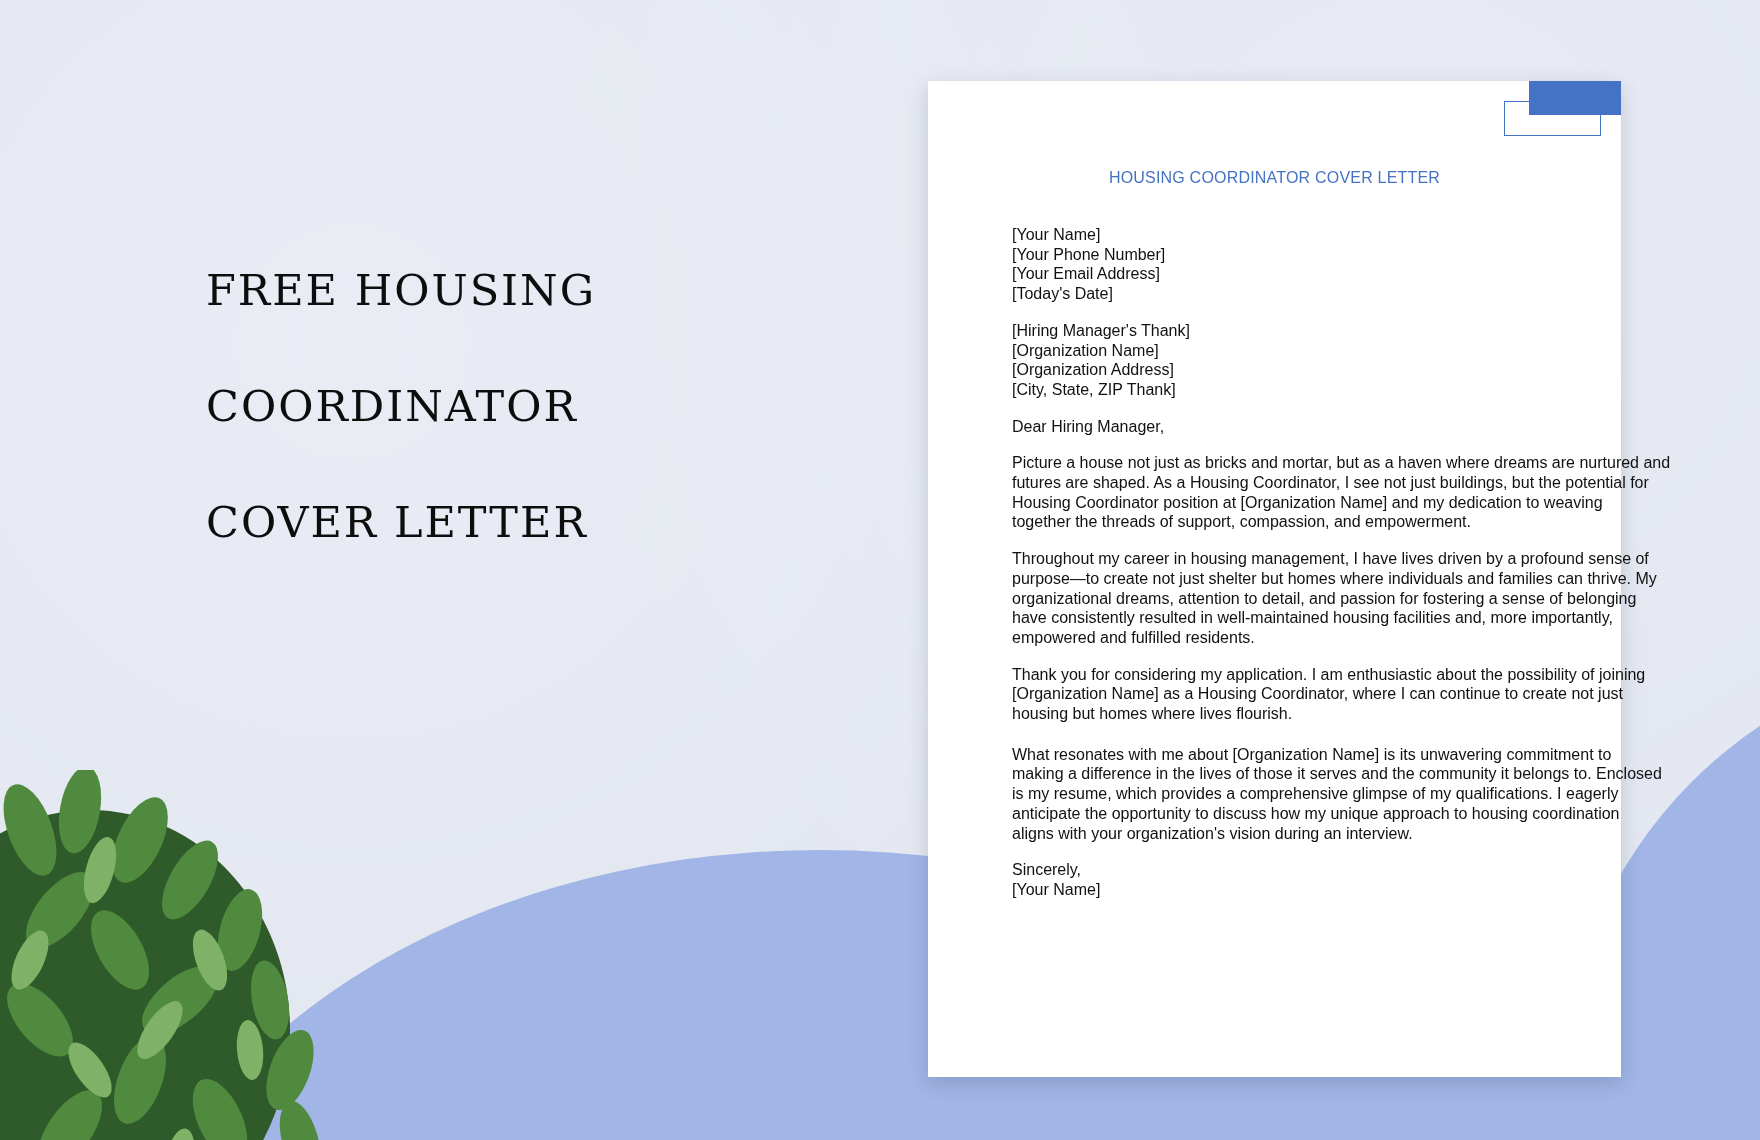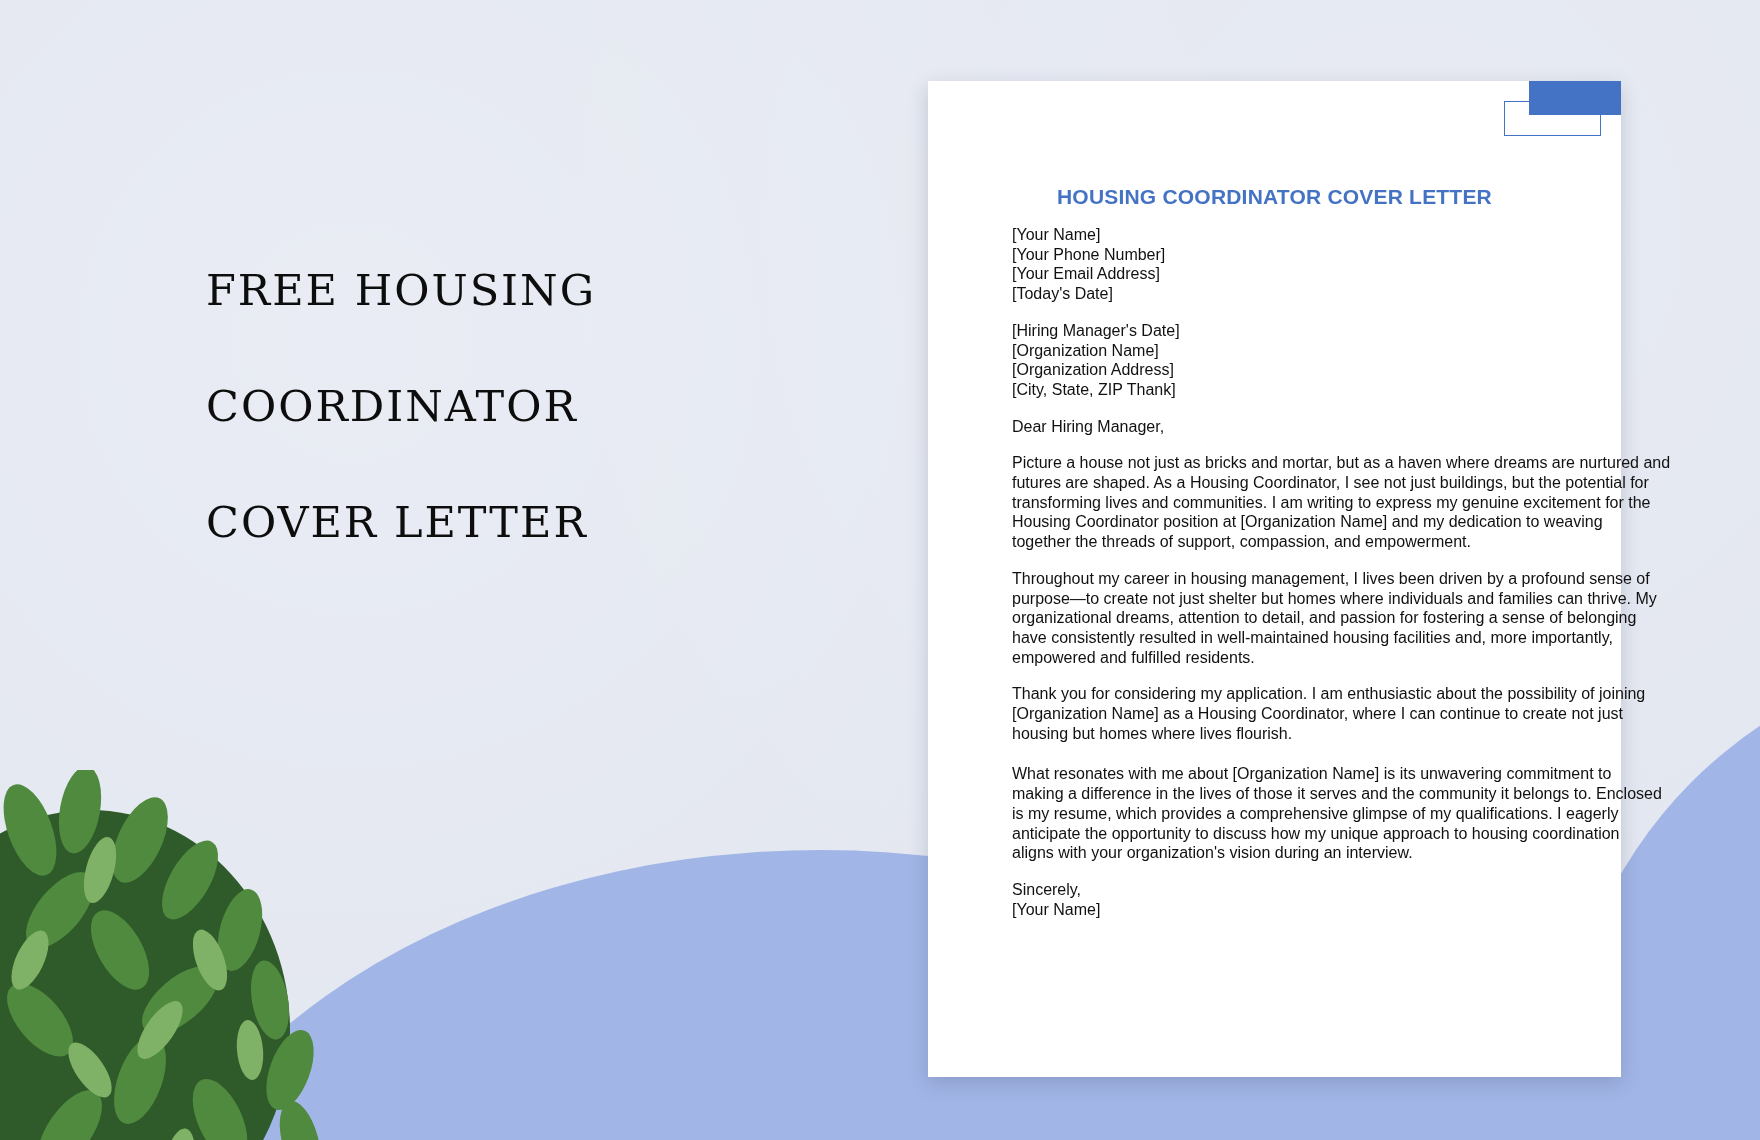--- a/index.html
+++ b/index.html
@@ -46,22 +46,22 @@
       position:absolute; left:576px; top:20px; width:97px; height:35px;
       border:1.5px solid #4472c4; box-sizing:border-box; background:transparent;
     }
     .deco-fill {
       position:absolute; left:601px; top:0; width:92px; height:34px;
       background:#4472c4;
     }
     .letter-title {
       position:absolute; left:0; right:0; top:88px;
       text-align:center; color:#4472c4;
-      font-family:"Liberation Sans", sans-serif; font-weight:bold;
-      font-size:21px; letter-spacing:0.2px; margin:16px;
+      font-family:"Liberation Sans", sans-serif; font-weight:normal;
+      font-size:16px; letter-spacing:0.2px; margin:0;
     }
     .letter-body {
       position:absolute; left:84px; top:144px; width:530px;
       font-family:"Liberation Sans", sans-serif;
       font-size:16px; line-height:19.7px; color:#111;
     }
     .letter-body p { margin:0; }
     .block { margin-bottom:17px !important; }
     .line { display:block; white-space:nowrap; }
   </style>
@@ -118,35 +118,34 @@
   <h2 class="letter-title">HOUSING COORDINATOR COVER LETTER</h2>
 
   <div class="letter-body">
     <p class="block">
       <span class="line">[Your Name]</span>
       <span class="line">[Your Phone Number]</span>
       <span class="line">[Your Email Address]</span>
       <span class="line">[Today's Date]</span>
     </p>
     <p class="block">
-      <span class="line">[Hiring Manager's Date]</span>
+      <span class="line">[Hiring Manager's Thank]</span>
       <span class="line">[Organization Name]</span>
       <span class="line">[Organization Address]</span>
       <span class="line">[City, State, ZIP Thank]</span>
     </p>
     <p class="block">Dear Hiring Manager,</p>
     <p class="block">
       <span class="line">Picture a house not just as bricks and mortar,  but as a haven where dreams are nurtured  and</span>
       <span class="line">futures are shaped. As a Housing Coordinator,  I see not just buildings, but the potential for</span>
-      <span class="line">transforming lives and communities.  I am writing to express my genuine excitement for the</span>
       <span class="line">Housing Coordinator  position at [Organization Name] and my dedication to weaving</span>
       <span class="line">together the threads of support,  compassion, and empowerment.</span>
     </p>
     <p class="block">
-      <span class="line">Throughout  my career in housing management, I lives been driven by a profound  sense of</span>
+      <span class="line">Throughout  my career in housing management, I have lives driven by a profound  sense of</span>
       <span class="line">purpose—to  create not just shelter but homes  where individuals and families can thrive. My</span>
       <span class="line">organizational dreams,  attention to detail, and passion for fostering a sense of belonging</span>
       <span class="line">have consistently resulted in well-maintained housing facilities and, more  importantly,</span>
       <span class="line">empowered  and fulfilled residents.</span>
     </p>
     <p class="block" style="margin-bottom:21px !important;">
       <span class="line">Thank you for considering my application. I am enthusiastic about the  possibility of joining</span>
       <span class="line">[Organization Name] as a Housing Coordinator,  where I can continue to create not just</span>
       <span class="line">housing but homes where lives flourish.</span>
     </p>

